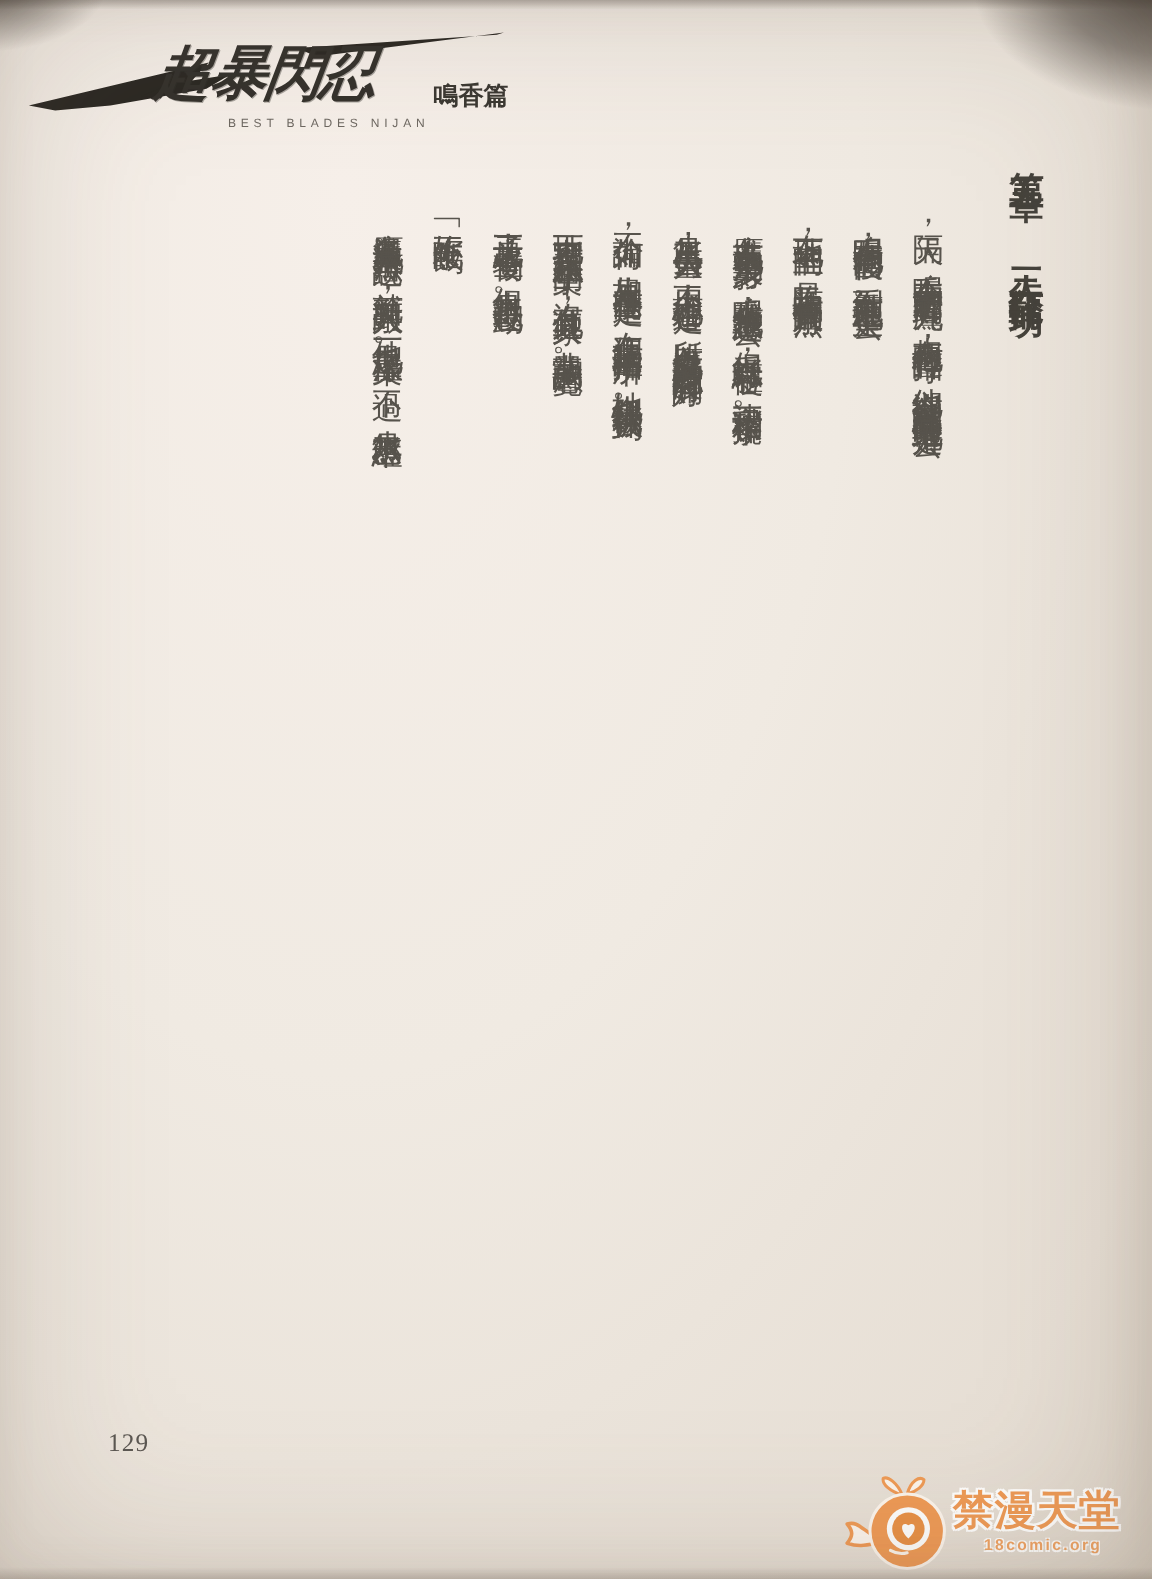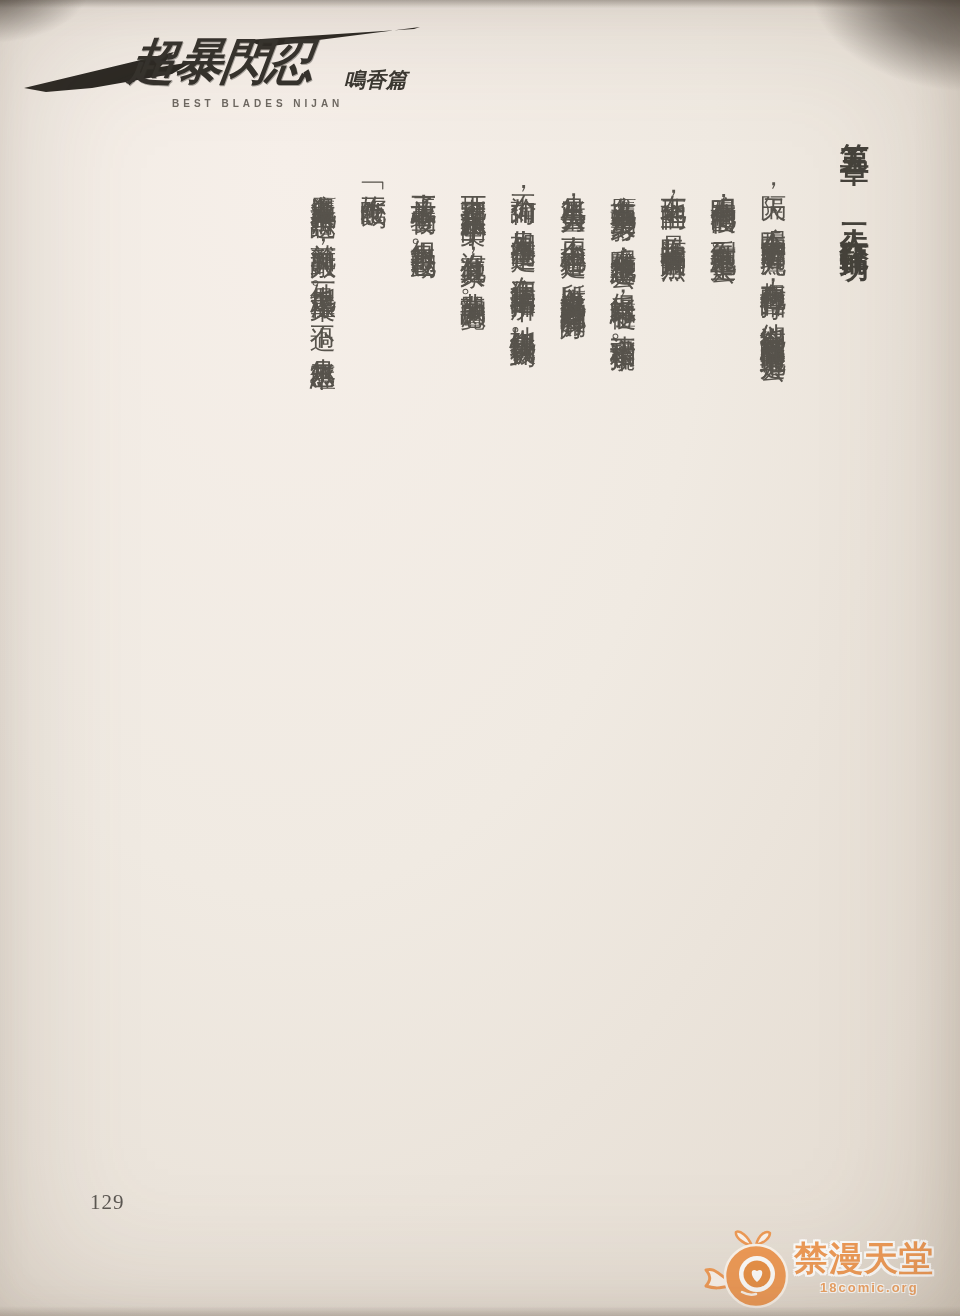--- a/index.html
+++ b/index.html
@@ -32,27 +32,27 @@
   .logo{position:absolute;top:26px;left:22px;width:400px;height:92px;}
   .logo svg{position:absolute;top:0;left:0;}
   .logo-title{
     position:absolute;left:108px;top:4px;
     font-family:"Liberation Sans",sans-serif;font-weight:bold;font-style:italic;
     font-size:47px;letter-spacing:-1px;color:#34312c;
     transform:skewX(-8deg) scaleY(1.04);white-space:nowrap;
     text-shadow:1px 1px 0 rgba(52,49,44,.4);
   }
   .logo-sub{
-    position:absolute;left:322px;top:40px;
+    position:absolute;left:339px;top:40px;
     font-family:"Liberation Sans",sans-serif;font-weight:bold;
-    font-size:21px;color:#3b3832;white-space:nowrap;font-style:italic;
+    font-size:21px;color:#3b3832;white-space:nowrap;
   }
   .logo-tagline{
-    position:absolute;left:150px;top:72px;
-    font-family:"Liberation Sans",sans-serif;font-weight:bold;
+    position:absolute;left:168px;top:72px;
+    font-family:"Liberation Sans",sans-serif;font-weight:normal;
     font-size:10px;letter-spacing:4px;color:#6e6861;white-space:nowrap;
   }
 
   
   .text-area{
     position:absolute;top:118px;right:76px;height:1068px;width:782px;
     writing-mode:vertical-rl;text-orientation:mixed;
     font-family:"Liberation Serif",serif;
     font-size:26px;line-height:50px;letter-spacing:2px;
     color:#57534c;

